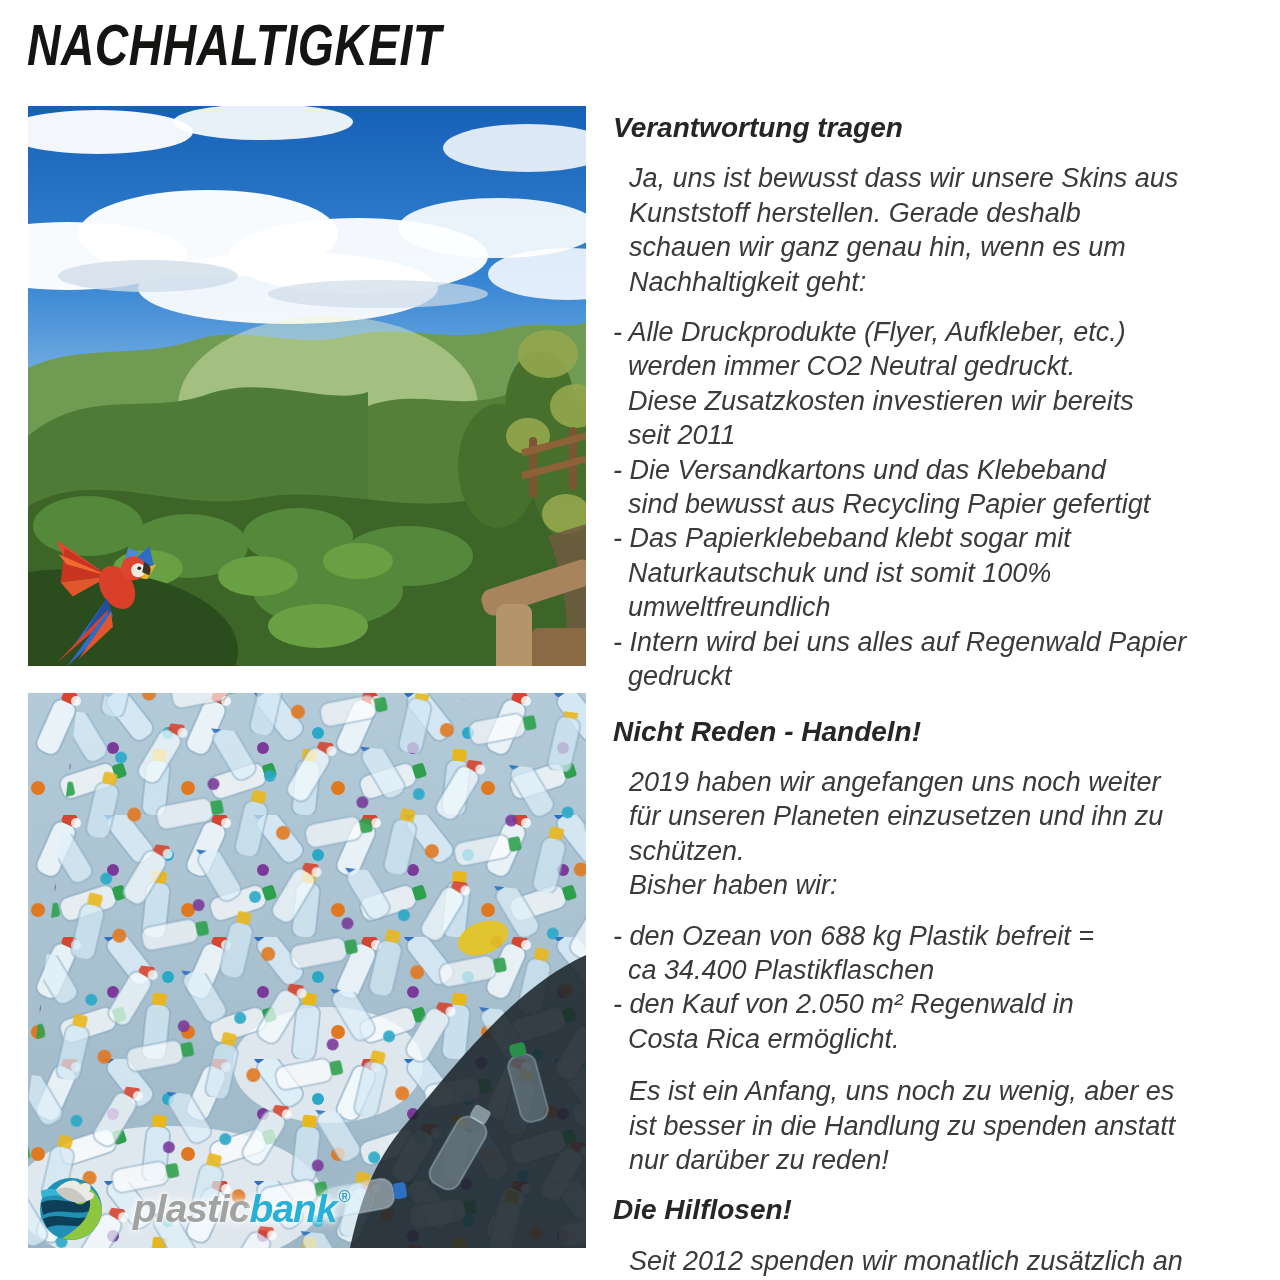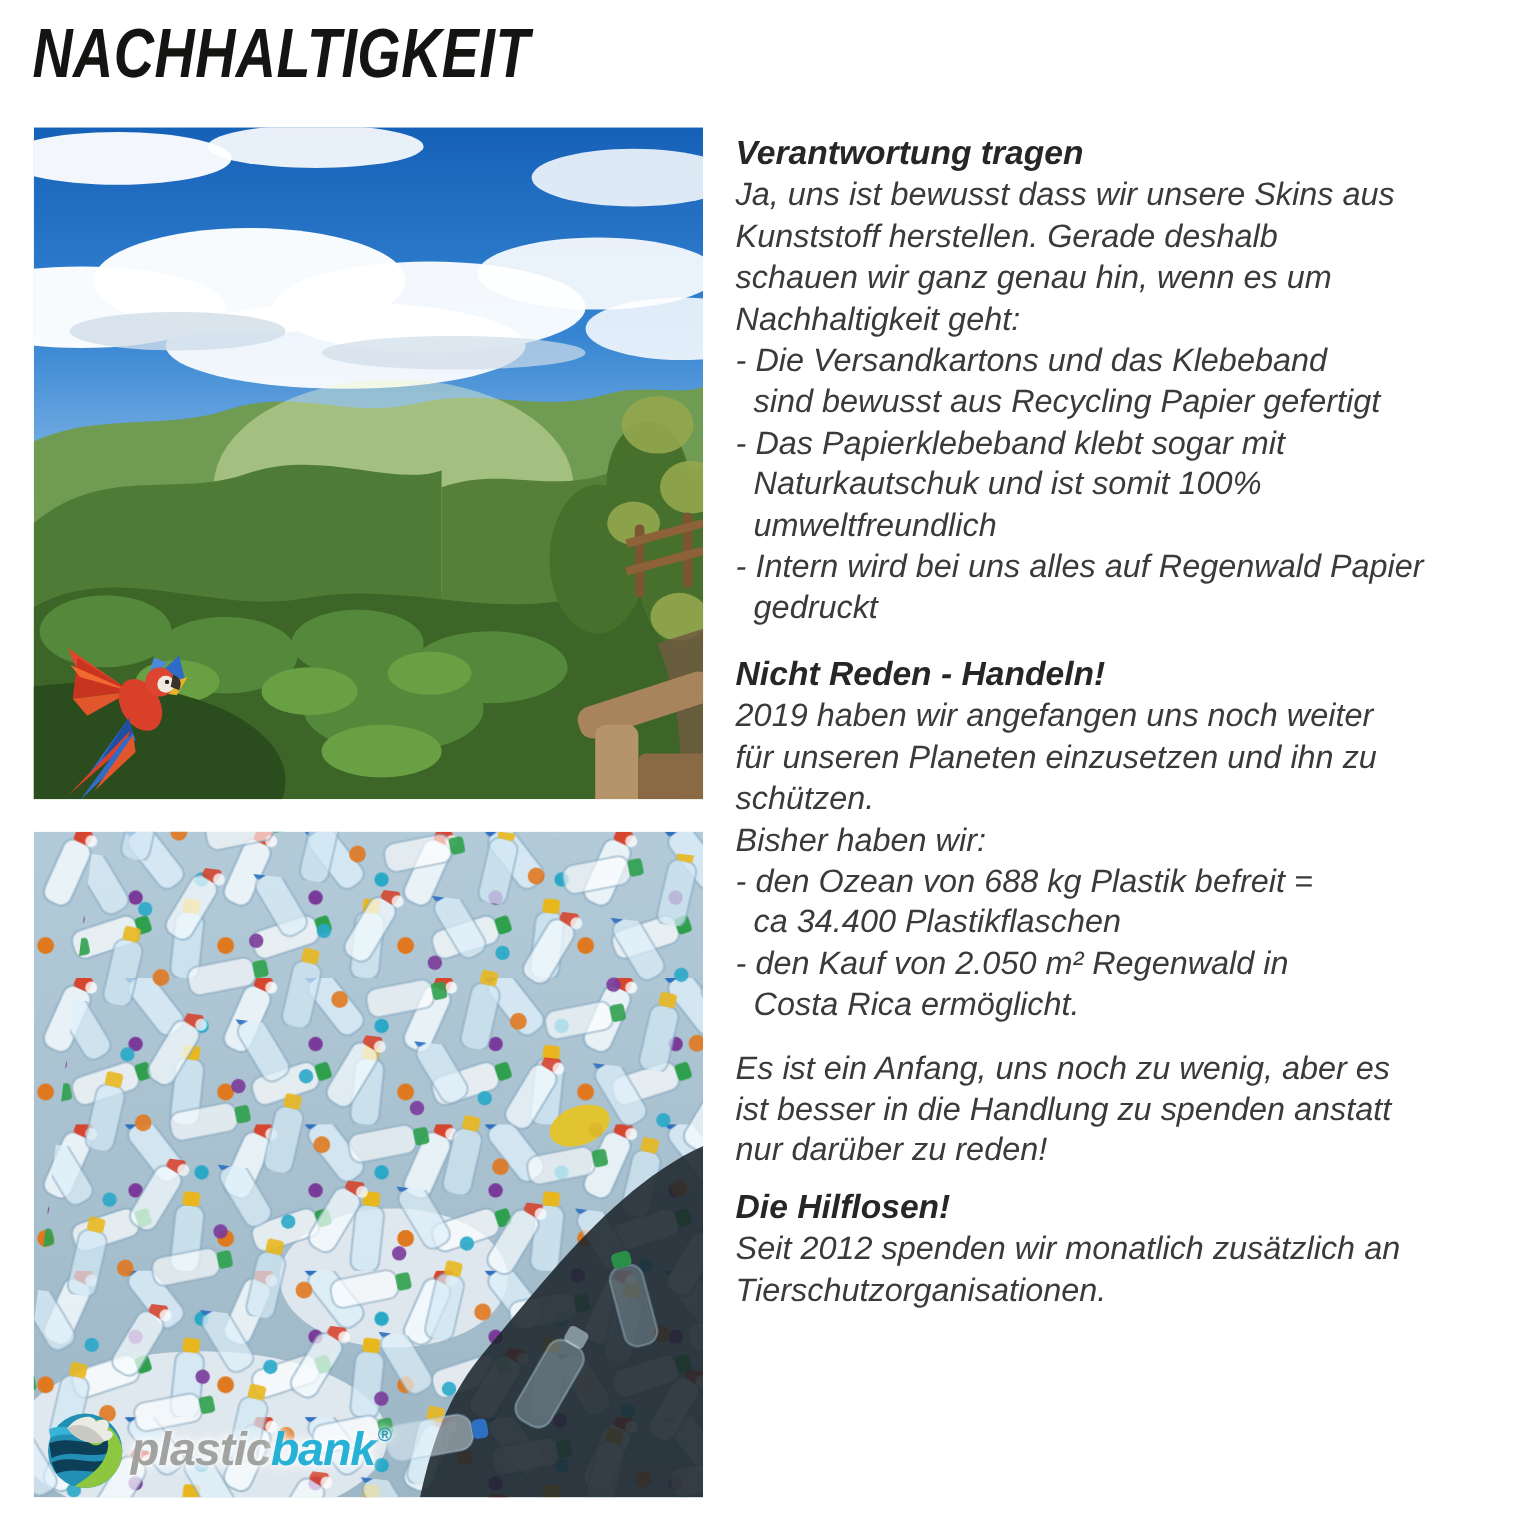--- a/index.html
+++ b/index.html
@@ -19,36 +19,36 @@
   .photo-rainforest{top:106px;height:560px;}
   .photo-bottles{top:693px;height:555px;}
   .ph{display:block;width:100%;height:100%;}
   .parrot{position:absolute;left:22px;top:428px;width:122px;height:136px;}
   .rw-logo-text{
     position:absolute;left:86px;top:504px;
     color:rgba(43,122,58,.96);font-weight:bold;
     font-size:24px;line-height:23px;letter-spacing:2px;white-space:nowrap;
   }
   .rw-logo-text .small{font-size:13px;letter-spacing:.5px;}
-  .pb-logo{position:absolute;left:10px;bottom:6px;display:flex;align-items:center;}
+  .pb-logo{position:absolute;left:10px;bottom:6px;display:flex;align-items:center;gap:24px;}
   .pb-icon{width:66px;height:66px;margin-right:5px;flex:0 0 auto;}
   .pb-text{
     font-size:39px;font-weight:bold;letter-spacing:-1px;white-space:nowrap;
     text-shadow:0 0 4px rgba(255,255,255,.95),0 0 9px rgba(255,255,255,.8),0 0 14px rgba(255,255,255,.6);
   }
   .pb-plastic{color:#a2a2a0;}
   .pb-bank{color:#27b1d6;}
   .pb-reg{font-size:16px;color:#2d9ec4;vertical-align:20px;margin-left:2px;}
   
   .textcol{
     position:absolute;left:613px;top:111px;width:650px;
     color:#3a3a38;font-size:27px;line-height:34.4px;
   }
   .sec-head{font-weight:bold;color:#262624;font-size:28px;margin:0;}
-  .para{white-space:pre-line;margin:0;}
+  .para{white-space:pre-line;margin:16px;}
   .bullet{white-space:pre-line;padding-left:15px;text-indent:-15px;margin:0;}
   .sec-2{margin-top:21px;}
   .outro{margin-top:18px;}
   .sec-3{margin-top:13px;}
 </style>
 </head>
 <body>
 
 <div class="page">
 
@@ -216,20 +216,24 @@
   </div>
 
   <div class="textcol">
 
     <div class="section sec-1">
       <div class="sec-head">Verantwortung tragen</div>
       <div class="para">Ja, uns ist bewusst dass wir unsere Skins aus
 Kunststoff herstellen. Gerade deshalb
 schauen wir ganz genau hin, wenn es um
 Nachhaltigkeit geht:</div>
+      <div class="bullet">- Alle Druckprodukte (Flyer, Aufkleber, etc.)
+werden immer CO2 Neutral gedruckt.
+Diese Zusatzkosten investieren wir bereits
+seit 2011</div>
       <div class="bullet">- Die Versandkartons und das Klebeband
 sind bewusst aus Recycling Papier gefertigt</div>
       <div class="bullet">- Das Papierklebeband klebt sogar mit
 Naturkautschuk und ist somit 100%
 umweltfreundlich</div>
       <div class="bullet">- Intern wird bei uns alles auf Regenwald Papier
 gedruckt</div>
     </div>
 
     <div class="section sec-2">

